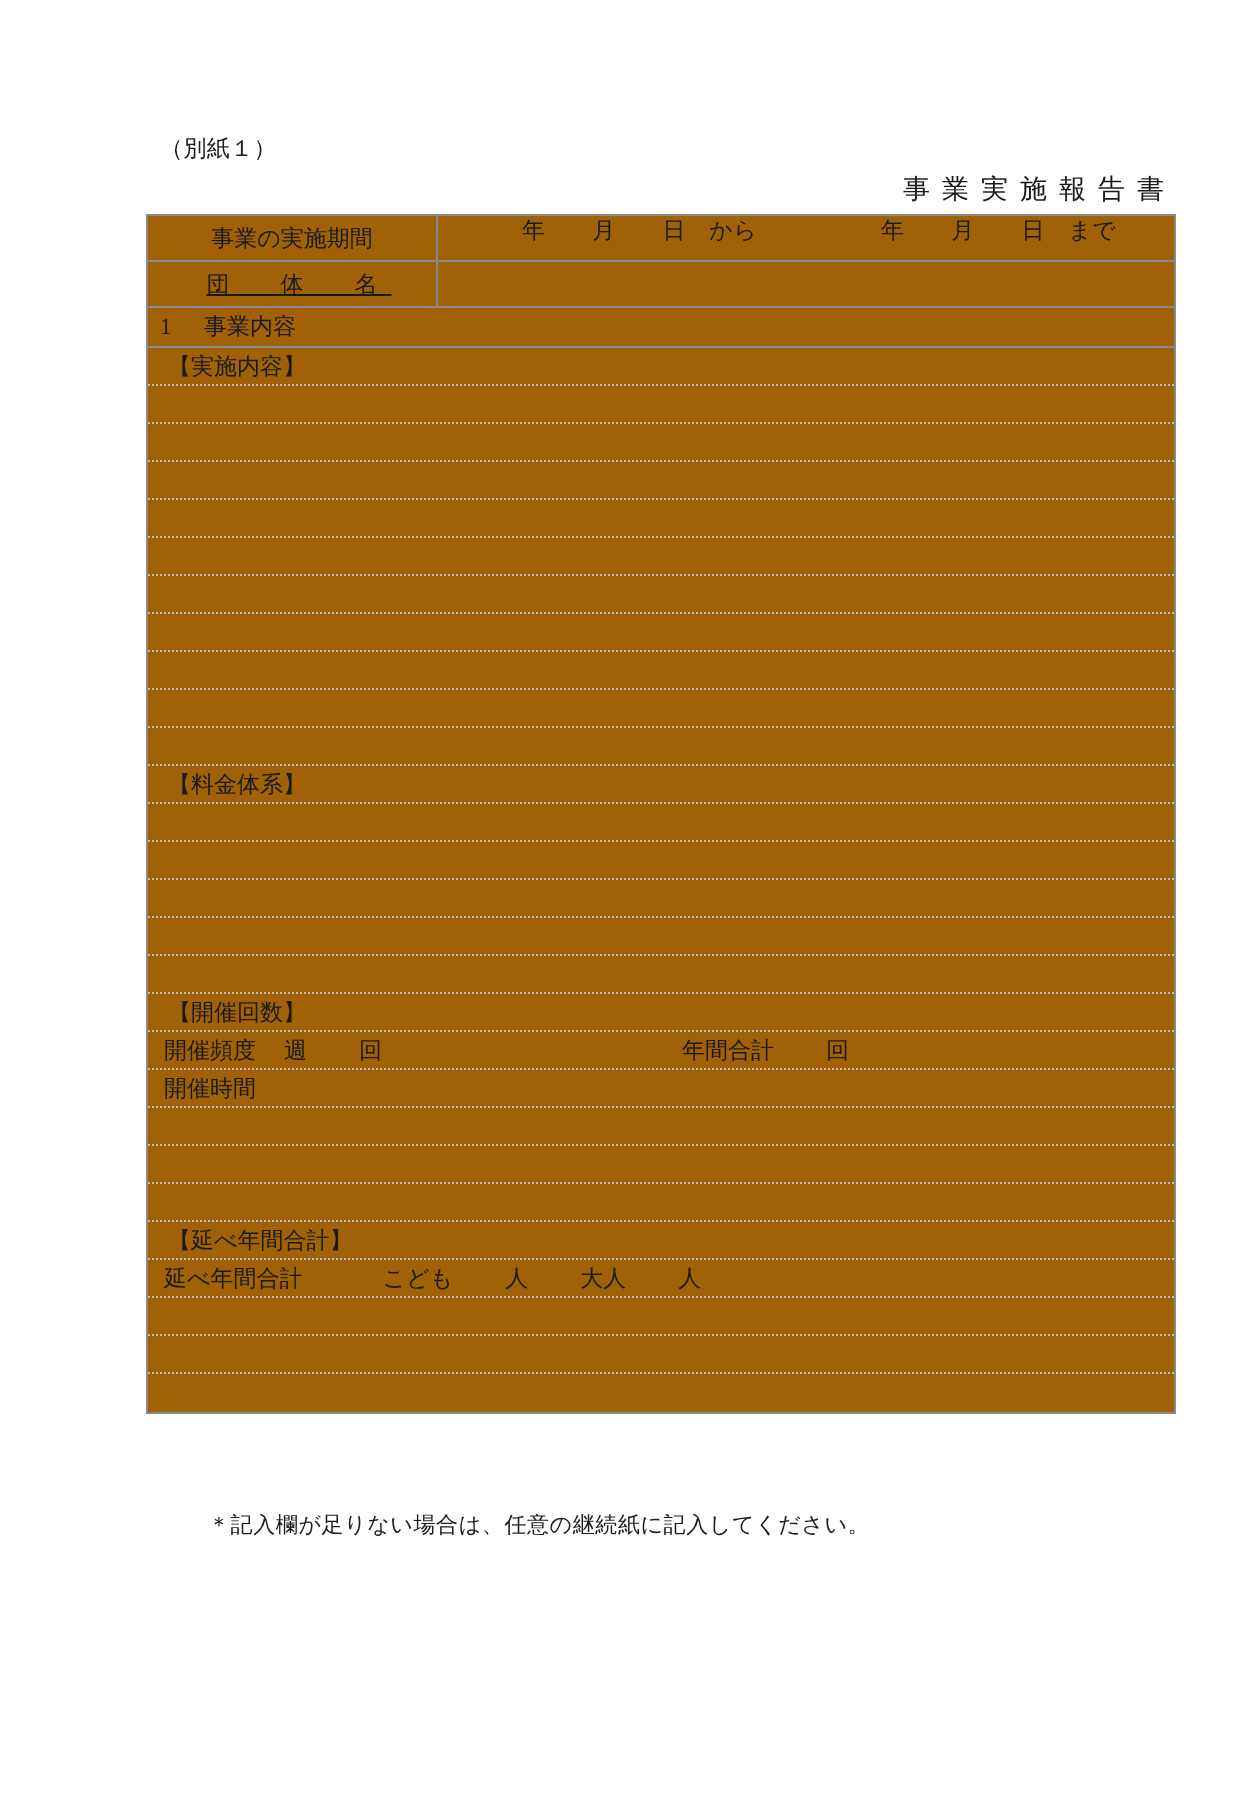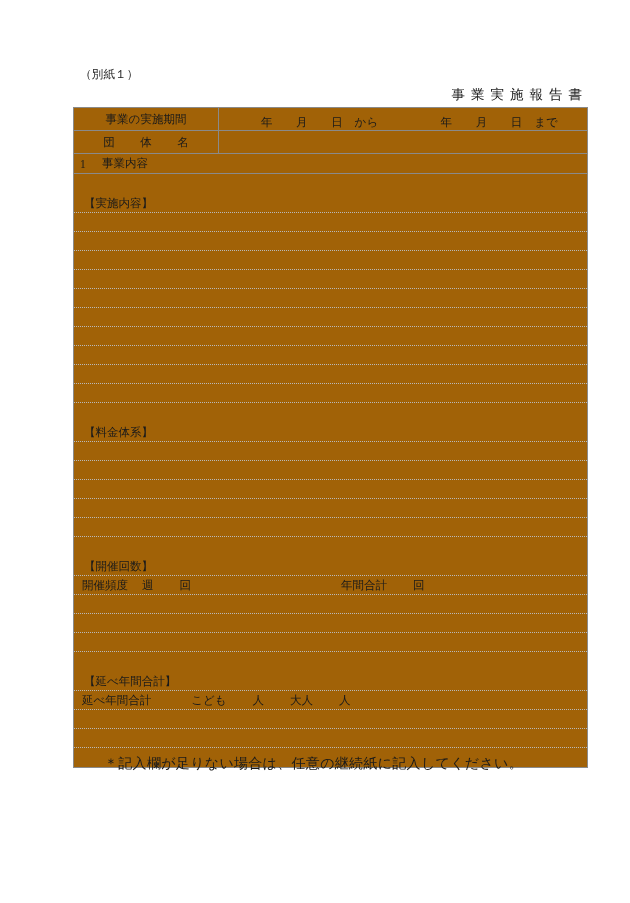--- a/index.html
+++ b/index.html
@@ -67,26 +67,26 @@
   .row-solid .cell-label {
     width: 145px;
     box-sizing: border-box;
     border-right: 1px solid #8a8a8a;
     display: flex;
     align-items: center;
     justify-content: center;
     font-size: 11.5px;
     white-space: nowrap;
   }
-  .cell-label.spaced { letter-spacing: 7px; text-indent: 7px; }
+  .cell-label.spaced { letter-spacing: 7px; text-indent: 7px; text-decoration: underline; }
   .row-solid .cell-value {
     flex: 1;
     box-sizing: border-box;
     display: flex;
-    align-items: flex-end;
+    align-items: flex-start;
     font-size: 11.5px;
     white-space: nowrap;
     position: relative;
   }
 
   .date-line {
     width: 100%;
     display: flex;
     align-items: center;
     padding-left: 42px;
@@ -115,33 +115,33 @@
     box-sizing: border-box;
     border-bottom: 1px dotted #b9b9b9;
     display: flex;
     align-items: center;
     padding-left: 8px;
     font-size: 11.5px;
     white-space: nowrap;
     overflow: hidden;
   }
   .wrow.last-in-table { border-bottom: none; }
-  .wrow.header-row { padding-left: 10px; margin-top: 20px; }
+  .wrow.header-row { padding-left: 10px; }
 
   .inline-gap-sm { display: inline-block; width: 14px; }
   .inline-gap-md { display: inline-block; width: 26px; }
   .inline-gap-lg { display: inline-block; width: 150px; }
   .inline-gap-xl { display: inline-block; width: 40px; }
 
   
   .footer-note {
     position: absolute;
     left: 88px;
     top: 755px;
-    font-size: 14px;
+    font-size: 11px;
     letter-spacing: 0.3px;
     white-space: nowrap;
   }
 </style>
 </head>
 <body>
 
 <div class="page">
 
   <div class="doc-label">（別紙１）</div>
@@ -198,20 +198,23 @@
       <span class="inline-gap-sm"></span>
       <span>週</span>
       <span class="inline-gap-md"></span>
       <span>回</span>
       <span class="inline-gap-lg"></span>
       <span>年間合計</span>
       <span class="inline-gap-md"></span>
       <span>回</span>
     </div>
 
+    <div class="wrow">
+      <span>開催時間</span>
+    </div>
 
     <div class="wrow"></div>
     <div class="wrow"></div>
     <div class="wrow"></div>
 
     <div class="wrow header-row">【延べ年間合計】</div>
 
     <div class="wrow">
       <span>延べ年間合計</span>
       <span class="inline-gap-xl"></span>

